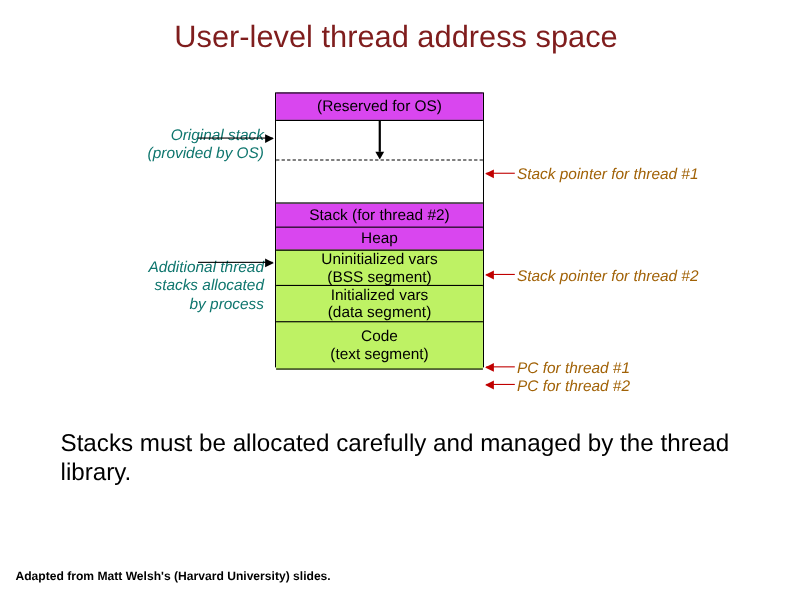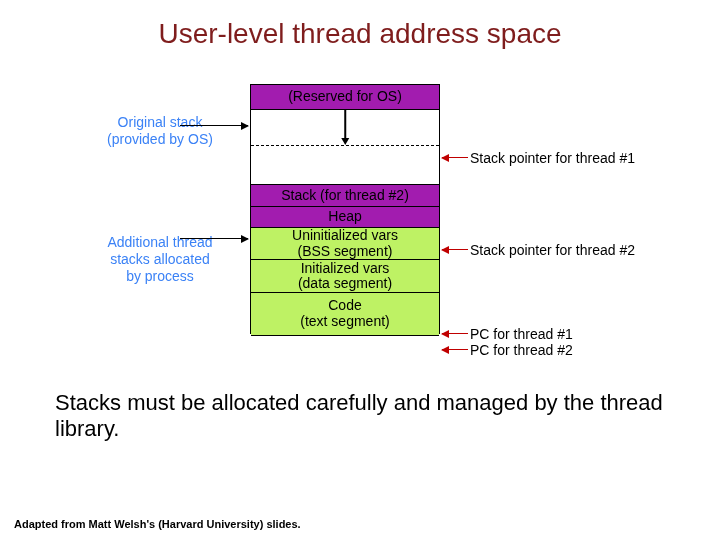--- a/index.html
+++ b/index.html
@@ -35,21 +35,21 @@
   .seg {
     border-top: 1.5px solid #000;
     border-bottom: 1.5px solid #000;
     text-align: center;
     display: flex;
     align-items: center;
     justify-content: center;
     margin-bottom: -1.5px;
     line-height: 1.1;
   }
-  .seg.yellow { background: #a21caf; }
+  .seg.yellow { background: #d946ef; }
   .seg.purple { background: #bef264; }
   .seg.gap    { background: #fff; position: relative; }
   .downarrow {
     position: absolute;
     left: 50%;
     transform: translateX(-50%);
     width: 1.5px;
   }
   .downarrow .shaft {
     width: 1.5px;
@@ -61,30 +61,32 @@
     border-left: 4px solid transparent;
     border-right: 4px solid transparent;
     border-top: 7px solid #000;
     margin-left: -3.25px;
   }
 
   .llabel {
     position: absolute;
     width: 160px;
     right: 480px;
-    color: #3b82f6;
-    text-align: center;
+    font-style: italic;
+    color: #0f766e;
+    text-align: right;
     line-height: 1.2;
   }
   .rlabel {
     position: absolute;
     left: 470px;
-    color: #000000;
+    color: #a16207;
     line-height: 1.2;
     white-space: nowrap;
+    font-style: italic;
   }
 
   .arrow-h {
     position: absolute;
     height: 1px;
   }
   .arrow-h.black { background: #000; }
   .arrow-h.red   { background: #c00000; }
   .arrow-h .head-r {
     position: absolute;

